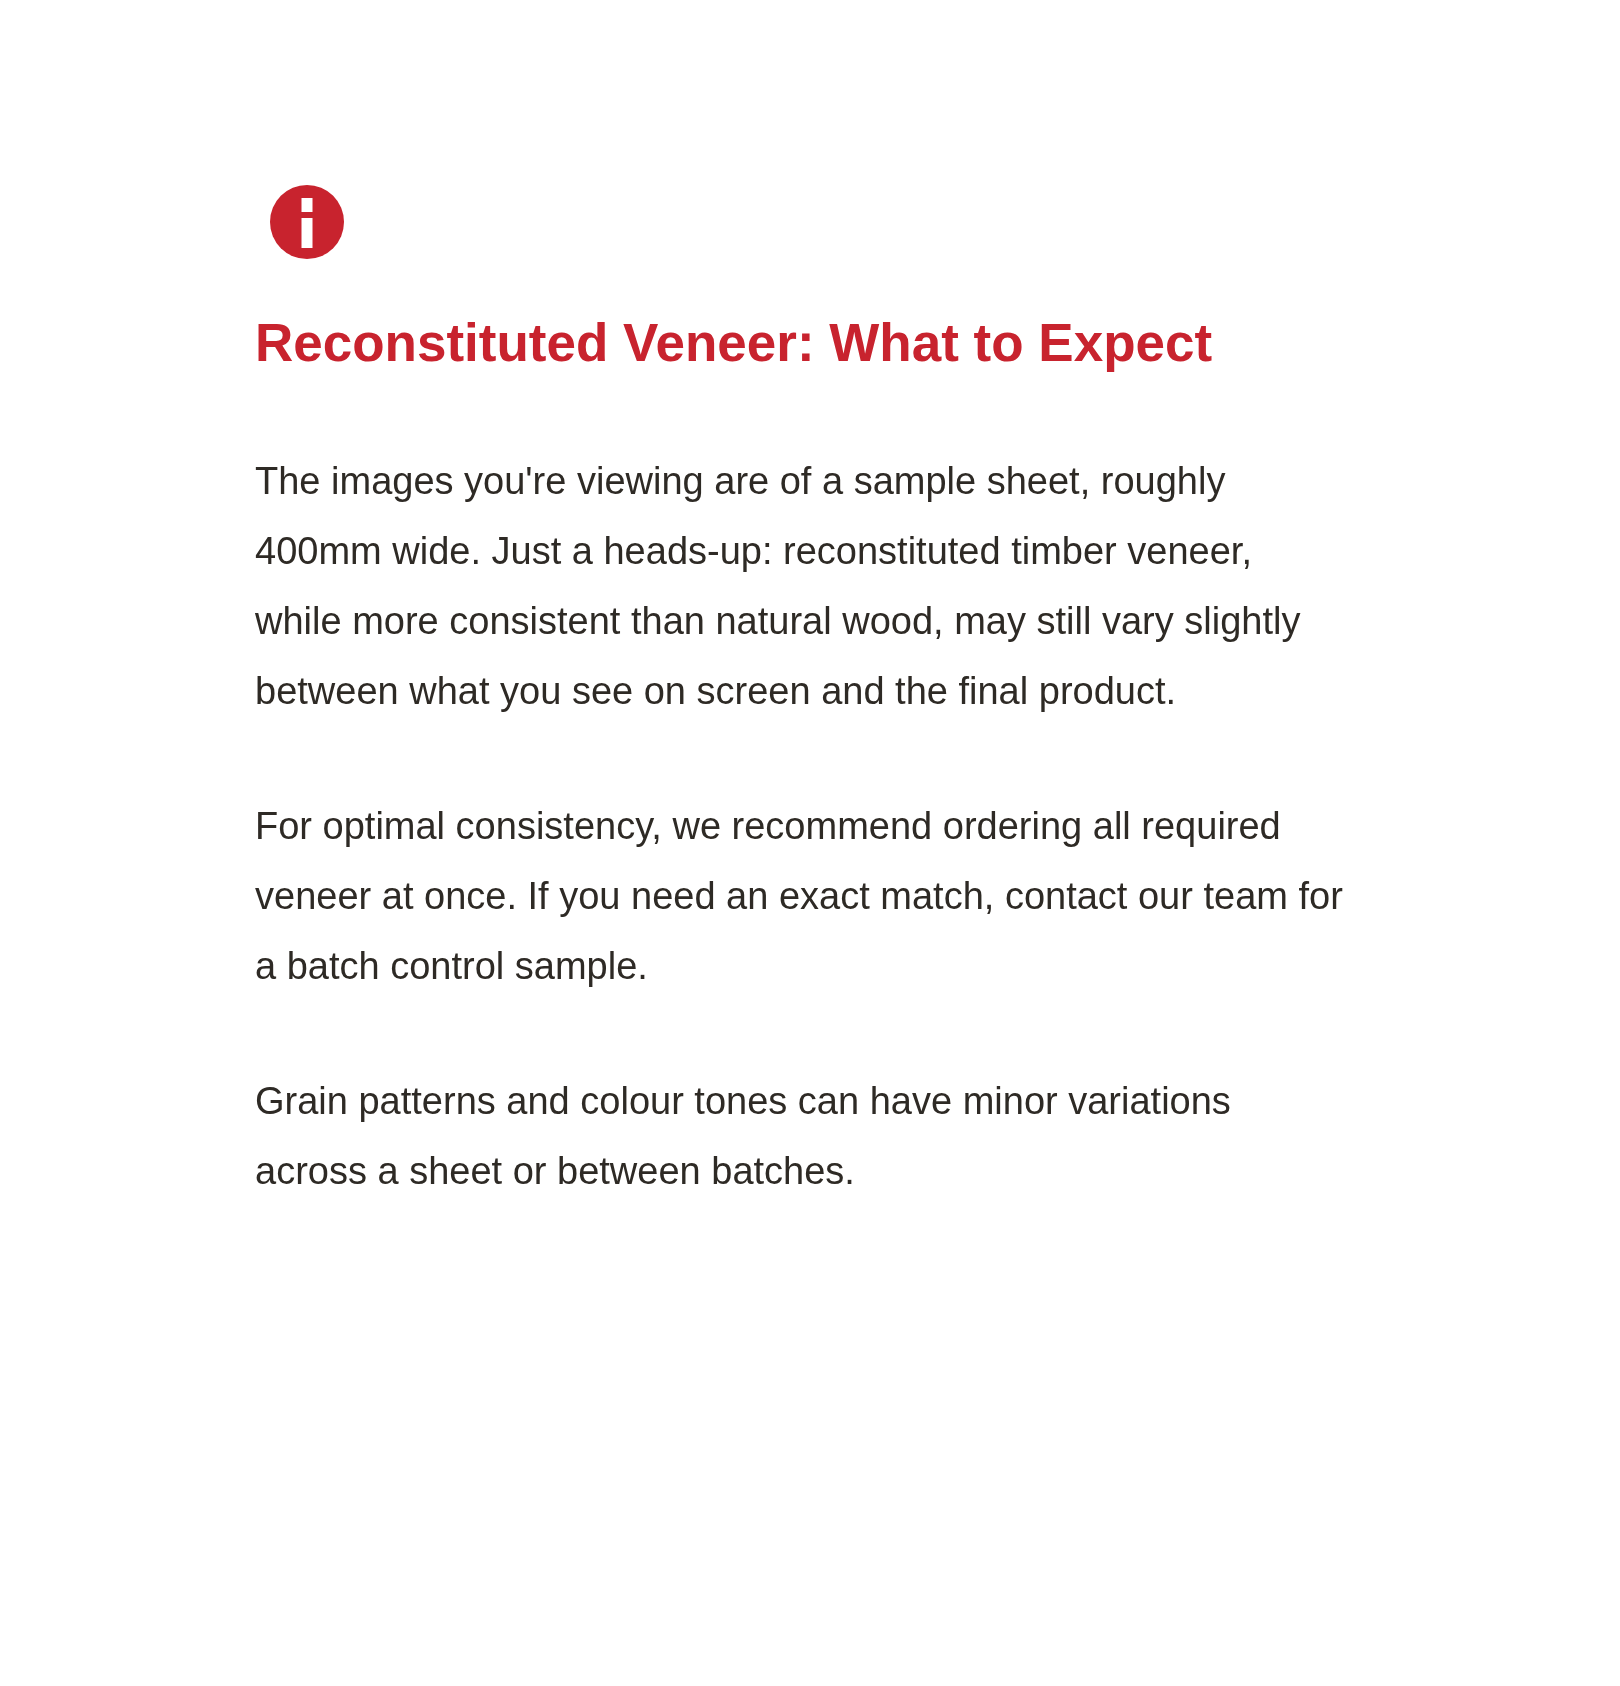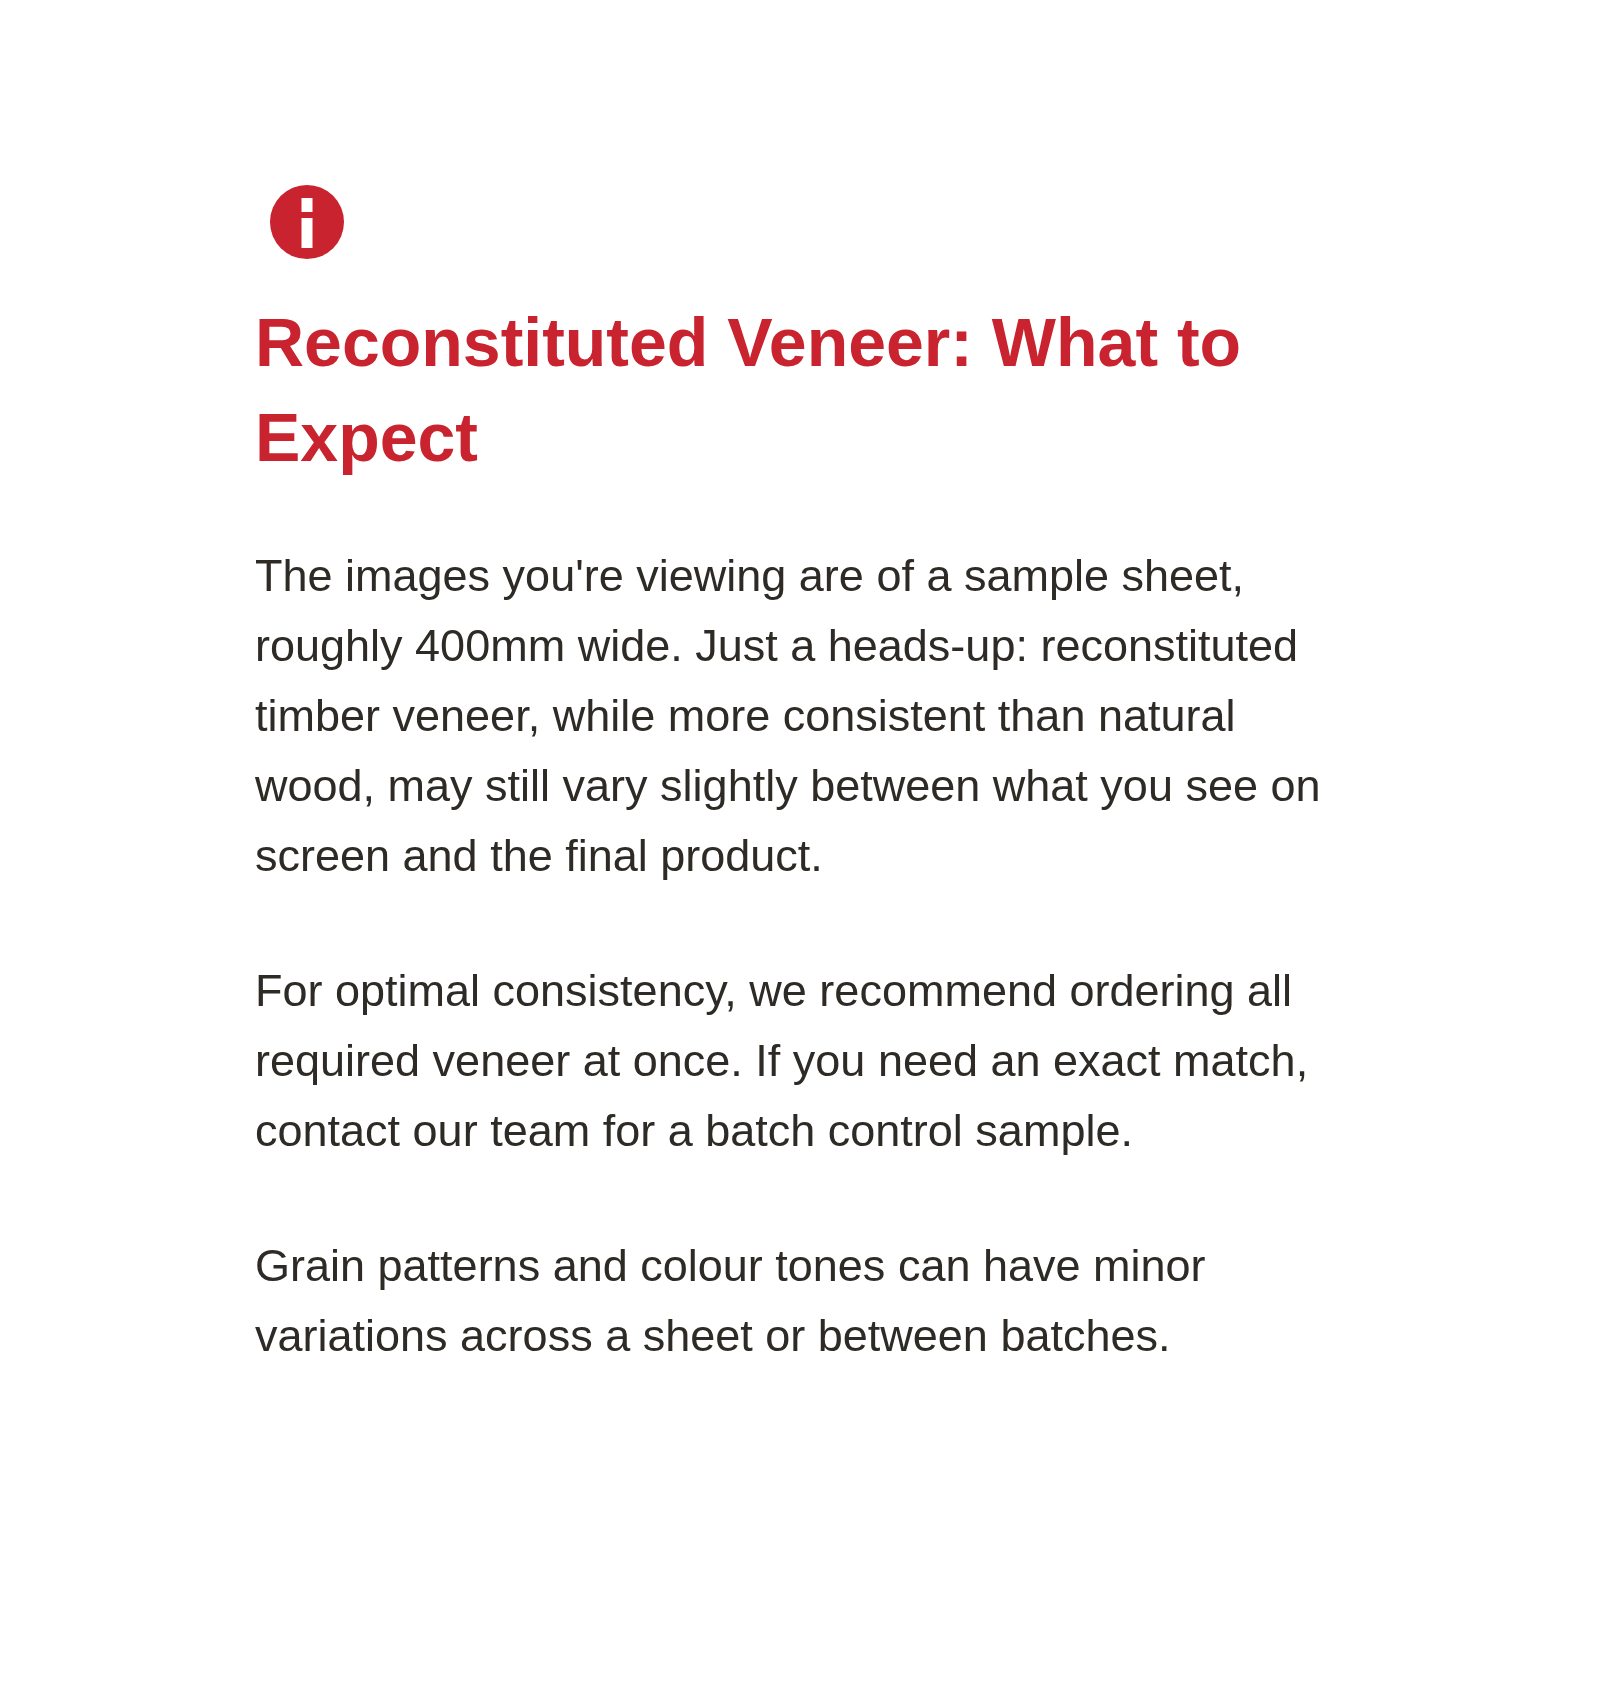--- a/index.html
+++ b/index.html
@@ -43,29 +43,29 @@
     left: 50%;
     transform: translateX(-50%);
     top: 33px;
     width: 11px;
     height: 30px;
     background: #ffffff;
   }
   h1.section-title {
     margin: 36px 0 0 0;
     color: #c8232e;
-    font-size: 68px;
+    font-size: 53px;
     line-height: 95px;
     font-weight: bold;
     letter-spacing: 0;
   }
   .body-copy p {
     margin: 0 0 65px 0;
     color: #2e2a25;
-    font-size: 45px;
+    font-size: 38px;
     line-height: 70px;
     font-weight: normal;
   }
   .body-copy p.first {
     margin-top: 56px;
   }
 </style>
 </head>
 <body>
 

